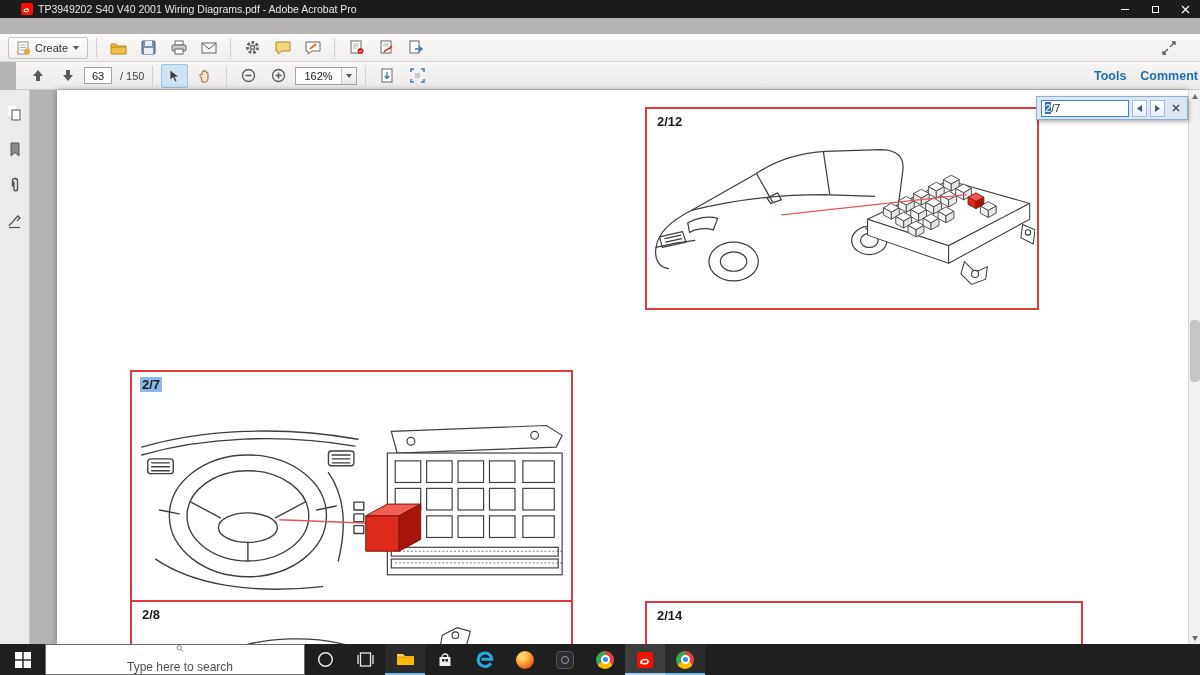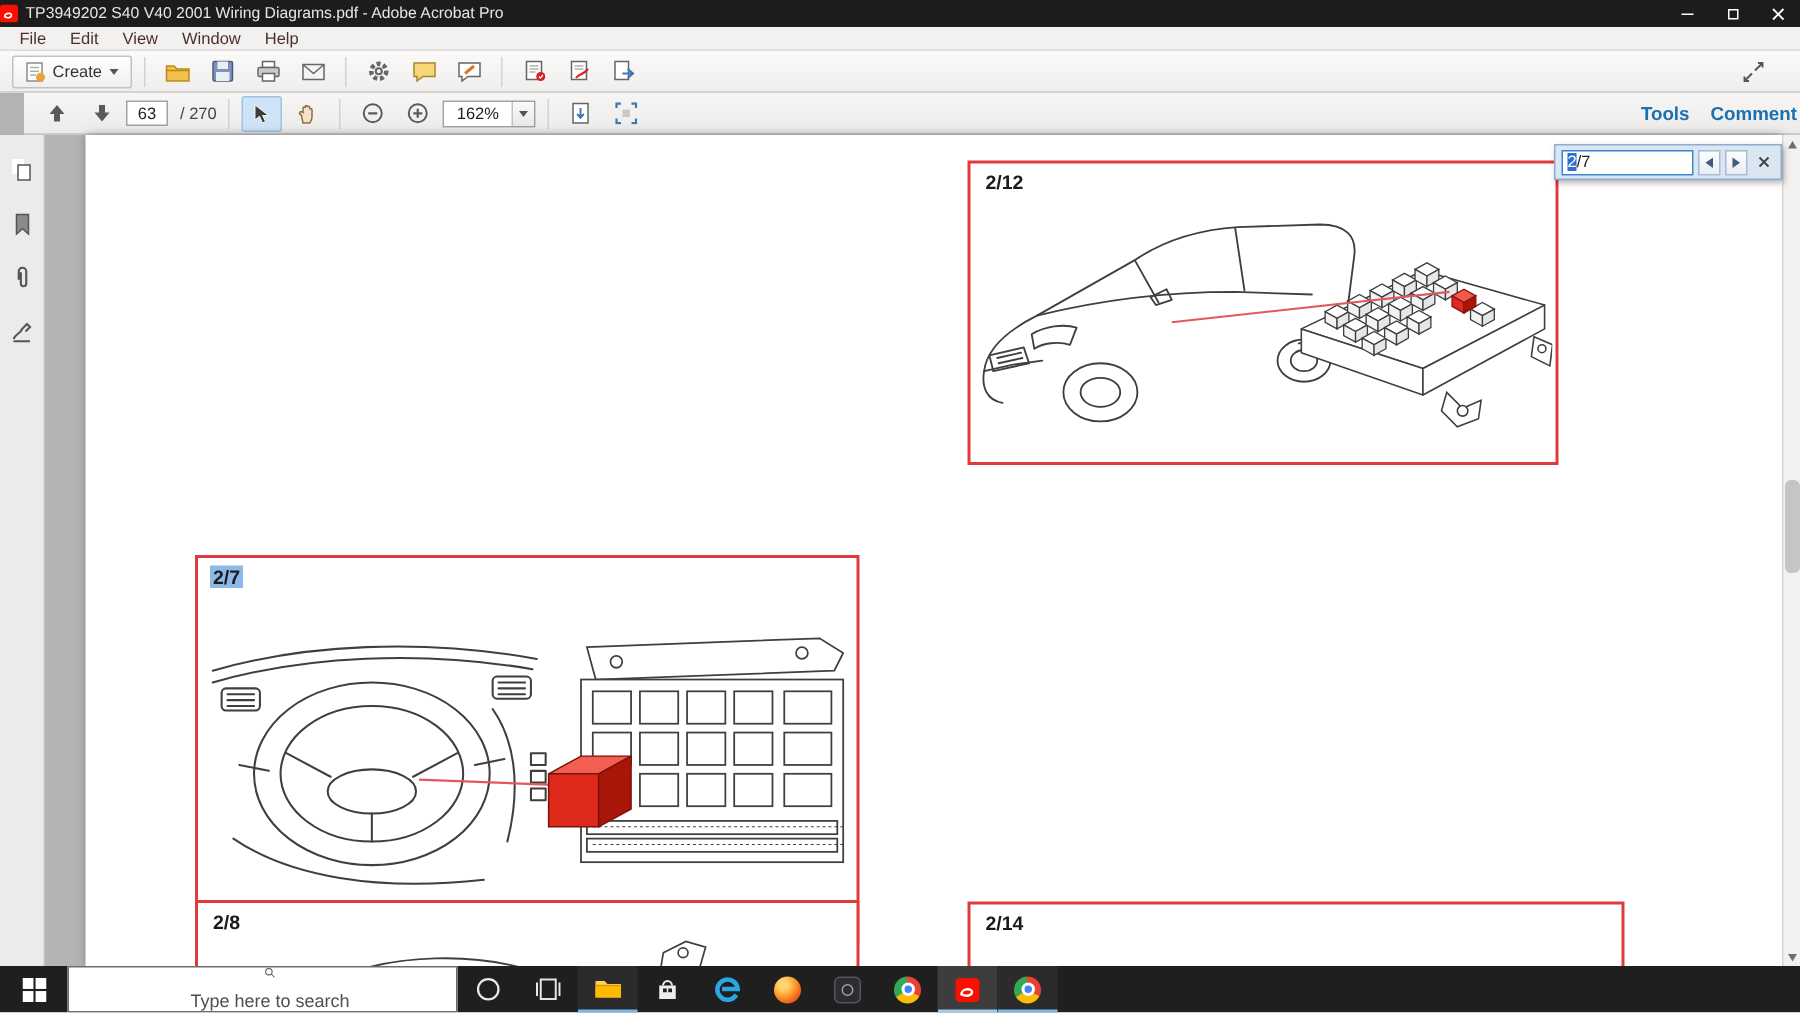--- a/index.html
+++ b/index.html
@@ -1,20 +1,20 @@
 <!DOCTYPE html>
 <html><head>
 <meta charset="utf-8">
 <style>
   * { margin:0; padding:0; box-sizing:border-box; }
   body { font-family:"Liberation Sans", sans-serif; }
   .screen { position:relative; width:1200px; height:675px; overflow:hidden; background:#b4b3b1; }
 
   
-  .titlebar { position:absolute; left:0; top:0; width:1200px; height:18px; background:#1c1c1c; display:flex; align-items:center; padding-left:0; }
+  .titlebar { position:absolute; left:0; top:0; width:1200px; height:18px; background:#1c1c1c; display:flex; align-items:center; padding-left:21px; }
   .tb-appicon { width:12px; height:12px; margin-right:5px; flex:0 0 auto; }
   .tb-title { color:#e6e6e6; font-size:10.5px; white-space:nowrap; }
   .tb-btns { margin-left:auto; display:flex; height:18px; }
   .tb-btn { width:30px; height:18px; display:flex; align-items:center; justify-content:center; }
   .glyph-min { width:8px; height:1px; background:#fff; display:block; }
   .glyph-max { width:7px; height:7px; border:1px solid #fff; display:block; }
 
   
   .menubar { position:absolute; left:0; top:18px; width:1200px; height:16px; background:#f2f1ef; border-bottom:1px solid #dddcda; display:flex; align-items:center; padding-left:6px; gap:2px; }
   .menu-item { font-size:11px; color:#4a2f2f; padding:0 7px; }
@@ -163,27 +163,20 @@
           <span class="glyph-max"></span>
         </span>
       <span class="tb-btn">
           <svg width="9" height="9" viewBox="0 0 9 9">
             <path d="M1 1 L8 8 M8 1 L1 8" stroke="#fff" stroke-width="1.2"></path>
           </svg>
         </span>
     </div>
   </div>
 
-  <div class="menubar">
-    <span class="menu-item">File</span>
-    <span class="menu-item">Edit</span>
-    <span class="menu-item">View</span>
-    <span class="menu-item">Window</span>
-    <span class="menu-item">Help</span>
-  </div>
 
   <div class="toolbar1">
     <button class="create-btn">
       <svg width="13" height="14" viewBox="0 0 13 14">
           <rect x="1" y="1" width="10" height="12" fill="#fff" stroke="#8a8a88"></rect>
           <path d="M3 4 h6 M3 6.5 h6 M3 9 h4" stroke="#b0b0ae" stroke-width="1"></path>
           <circle cx="10" cy="10.5" r="3" fill="#e8a33d"></circle>
         </svg>
       <span>Create</span>
       <span class="dd-arrow"></span>
@@ -269,21 +262,21 @@
         <svg width="12" height="13" viewBox="0 0 12 13">
           <path d="M6 1 L11 7 H8 V12 H4 V7 H1 Z" fill="#5a5a58"></path>
         </svg>
       </button>
     <button class="icon-btn">
         <svg width="12" height="13" viewBox="0 0 12 13">
           <path d="M6 12 L1 6 H4 V1 H8 V6 H11 Z" fill="#5a5a58"></path>
         </svg>
       </button>
     <div class="page-input">63</div>
-    <span class="page-total">/ 270</span>
+    <span class="page-total">/ 150</span>
     <div class="sep"></div>
     <button class="icon-btn active-tool">
         <svg width="11" height="14" viewBox="0 0 11 14">
           <path d="M1 1 L1 11 L4 8.5 L6 13 L8 12 L6 8 L10 8 Z" fill="#3d3d3b" stroke="#fff" stroke-width=".6"></path>
         </svg>
       </button>
     <button class="icon-btn">
         <svg width="14" height="14" viewBox="0 0 14 14">
           <path d="M4 13 L3 8 C1 7 1.5 5 3 5.5 L4 6 V3 C4 2 5.5 2 5.5 3 V2 C5.5 1 7 1 7 2 V2.5 C7 1.5 8.5 1.5 8.5 2.5 V4 C8.5 3.2 10 3.2 10 4.2 V9 C10 11 9 12 8.5 13 Z" fill="#f5e3c8" stroke="#8a6f4a"></path>
         </svg>

